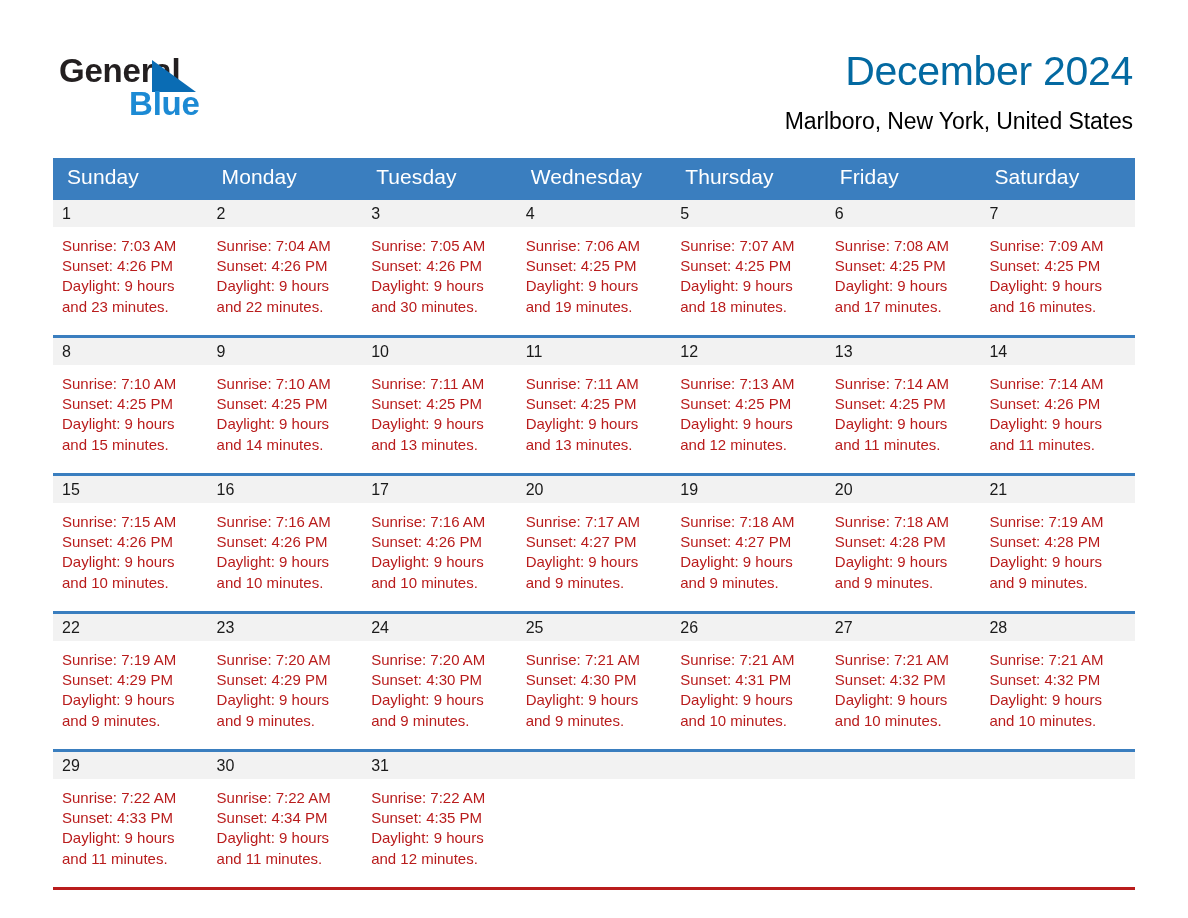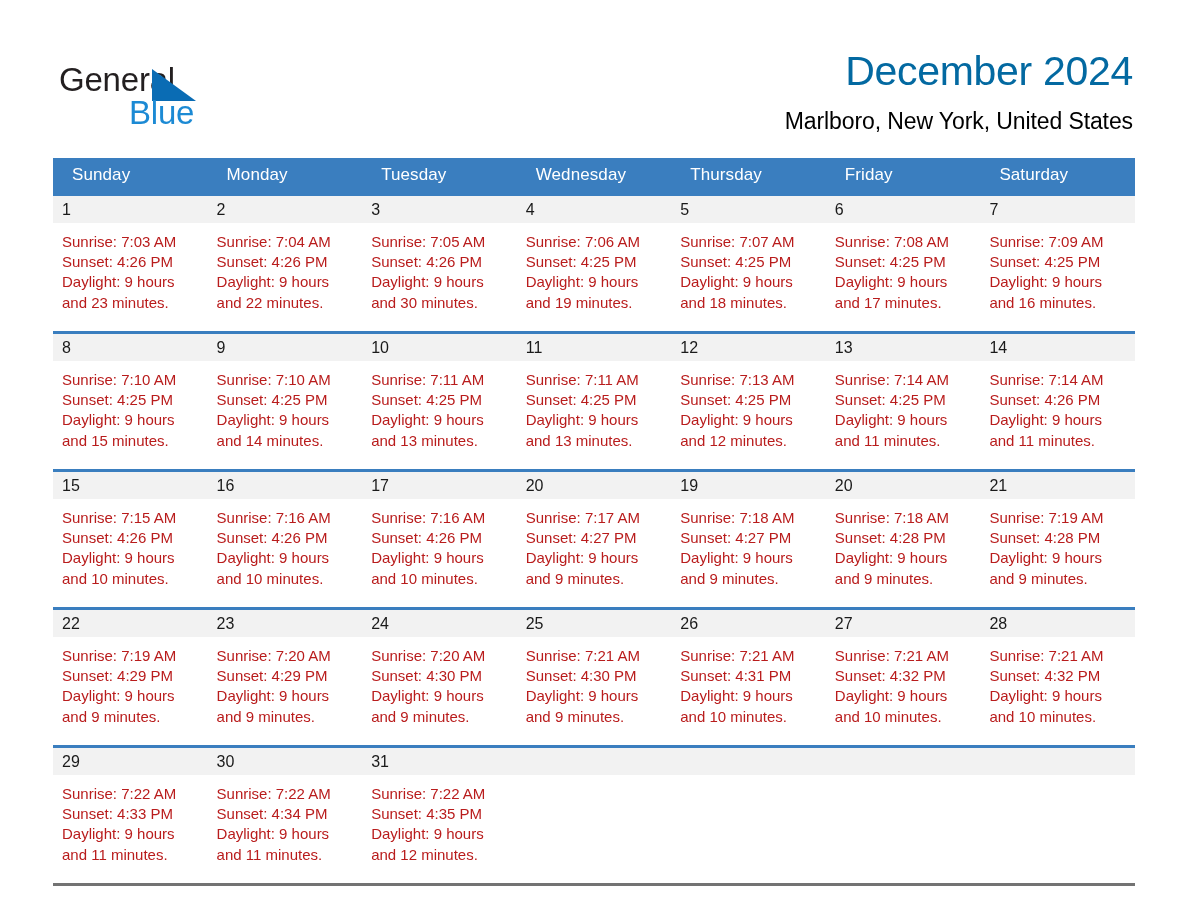--- a/index.html
+++ b/index.html
@@ -25,23 +25,24 @@
   .header {
     position: absolute;
     left: 0;
     top: 0;
     width: 1188px;
     height: 158px;
   }
   .logo {
     position: absolute;
     left: 59px;
-    top: 61px;
+    top: 52px;
     width: 300px;
     height: 72px;
+    font-weight: bold;
   }
   .logo-general {
     position: absolute;
     left: 0;
     top: 0;
     font-size: 33px;
     line-height: 38px;
     color: #231f20;
     letter-spacing: -0.2px;
     font-family: "Liberation Sans", sans-serif;
@@ -95,35 +96,35 @@
     top: 158px;
     width: 1082px;
     border-collapse: collapse;
     table-layout: fixed;
   }
   .calendar col { width: 154.57px; }
 
   .dow-row th {
     background: #3a7ebf;
     color: #ffffff;
-    font-size: 17px;
+    font-size: 21px;
     font-weight: normal;
     text-align: left;
-    padding: 7px 0 8px 19px;
+    padding: 7px 0 8px 14px;
     height: 18px;
     letter-spacing: 0.1px;
   }
 
   .week-row td {
     vertical-align: top;
     padding: 0;
     border-top: 3px solid #3a7ebf;
     height: 135px;
   }
-  .week-row.last td { border-bottom: 3px solid #737373; }
+  .week-row.last td { border-bottom: 3px solid #b91c1c; }
 
   .daynum-band {
     background: #f2f2f2;
     height: 27px;
     padding: 3px 0 0 9px;
     box-sizing: border-box;
     font-size: 16px;
     line-height: 22px;
     color: #1a1a1a;
   }

